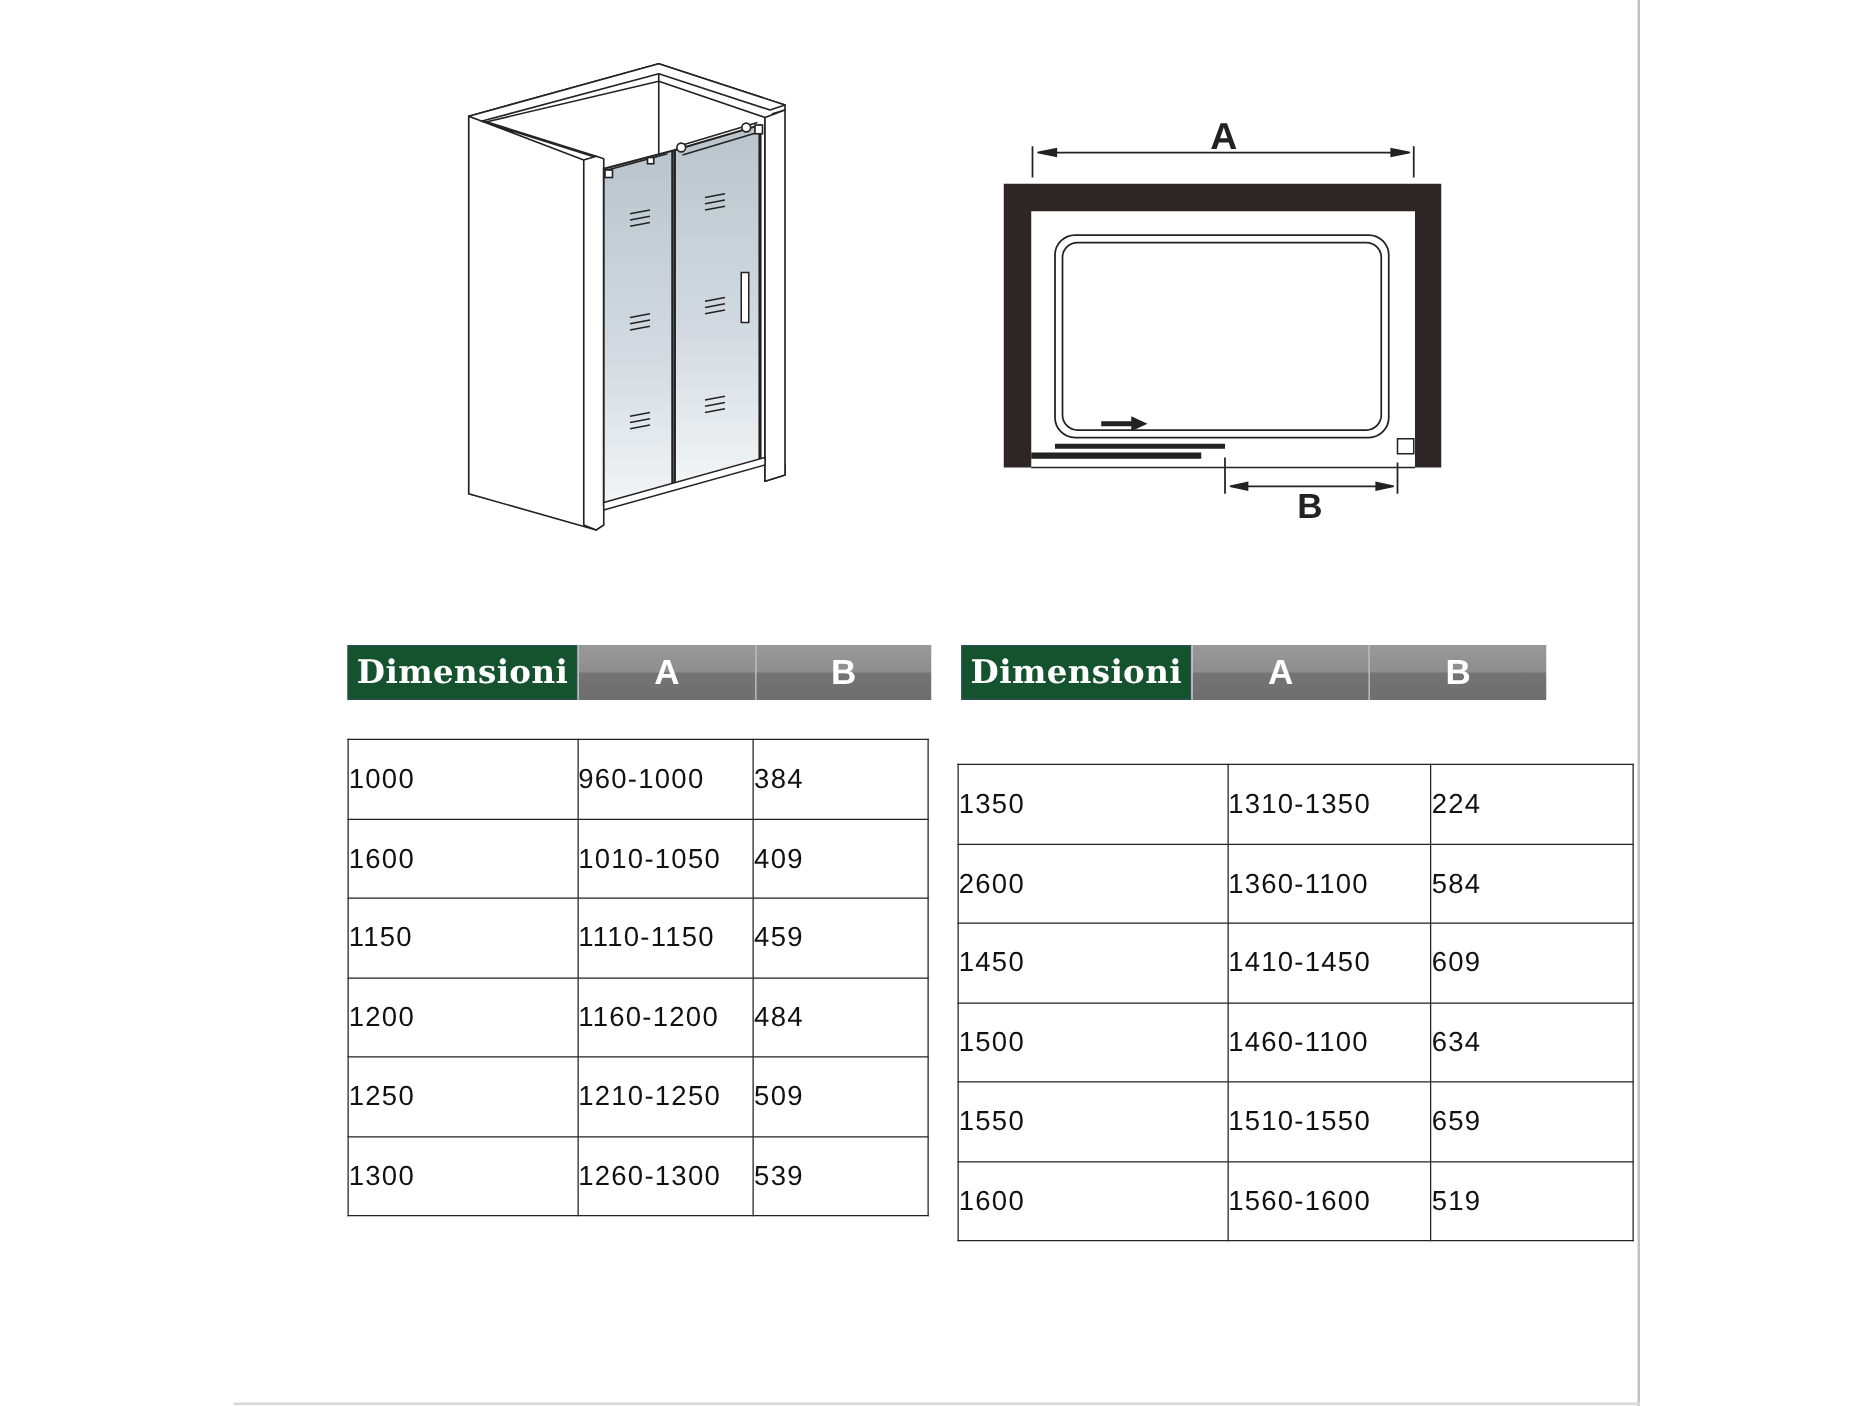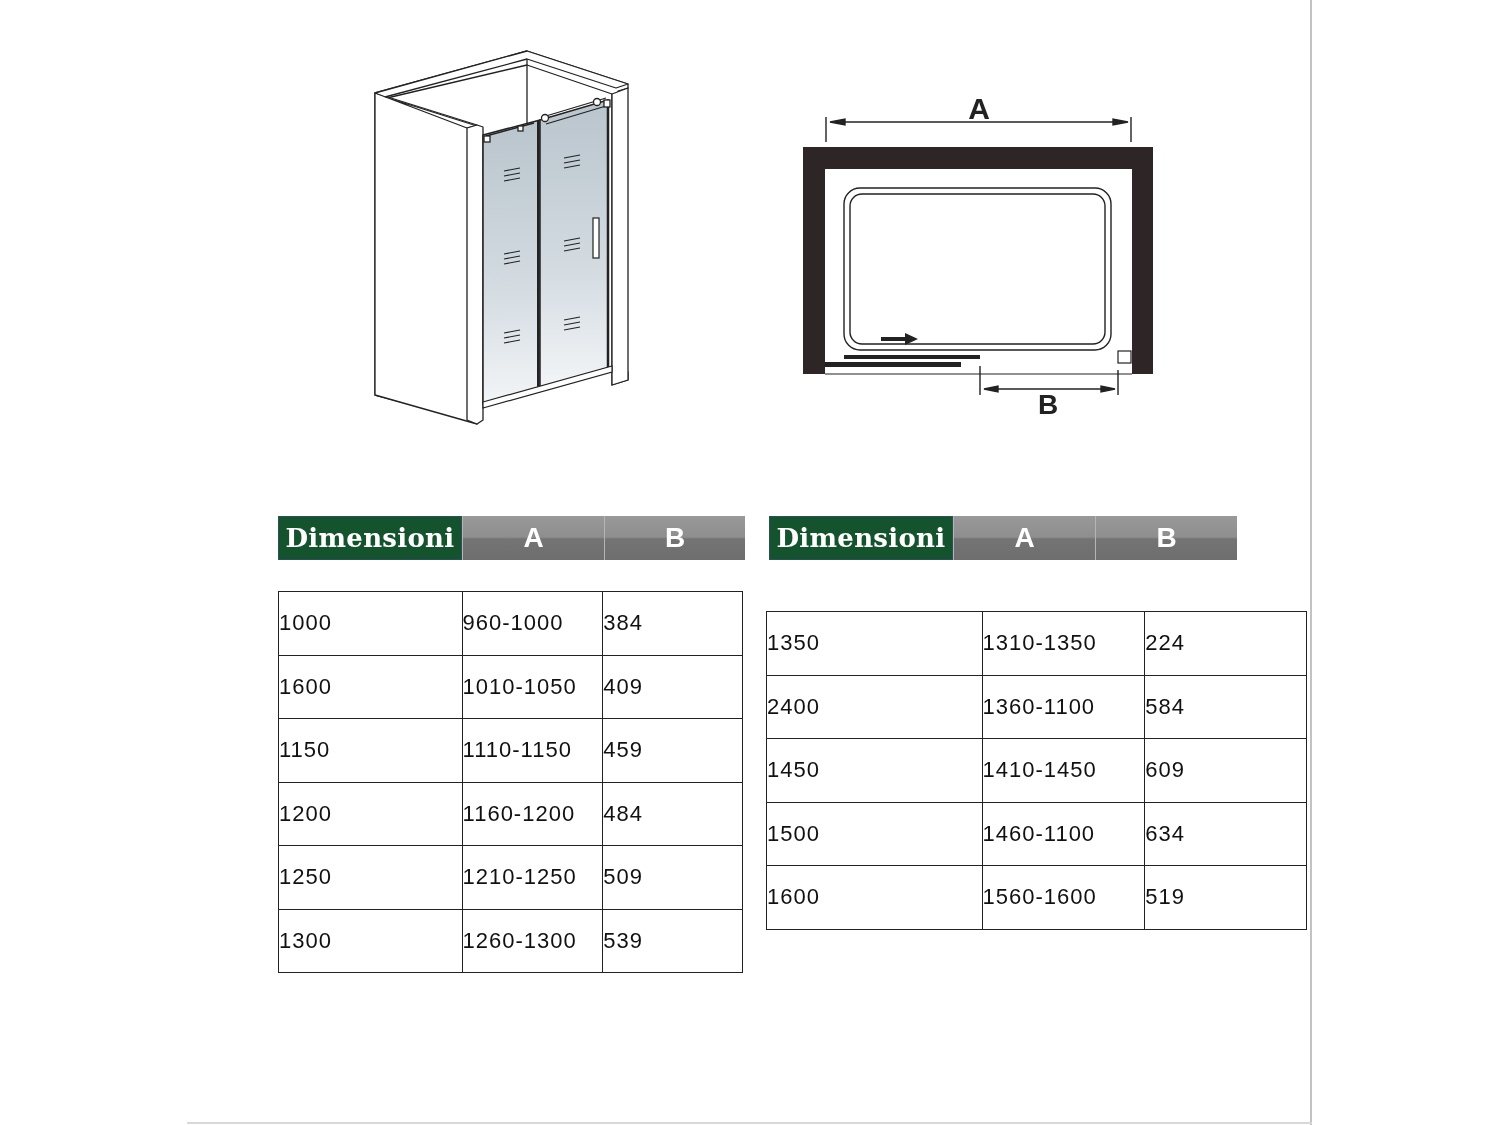--- a/index.html
+++ b/index.html
@@ -182,33 +182,38 @@
       <col style="width:142px">
       <col style="width:141px">
     </colgroup>
   <tbody>
     <tr>
         <td>1350</td>
         <td>1310-1350</td>
         <td>224</td>
       </tr>
     <tr>
-        <td>2400</td>
+        <td>2600</td>
         <td>1360-1100</td>
         <td>584</td>
       </tr>
     <tr>
         <td>1450</td>
         <td>1410-1450</td>
         <td>609</td>
       </tr>
     <tr>
         <td>1500</td>
         <td>1460-1100</td>
         <td>634</td>
       </tr>
     <tr>
+        <td>1550</td>
+        <td>1510-1550</td>
+        <td>659</td>
+      </tr>
+    <tr>
         <td>1600</td>
         <td>1560-1600</td>
         <td>519</td>
       </tr>
   </tbody>
 </table>
 
 </body></html>

